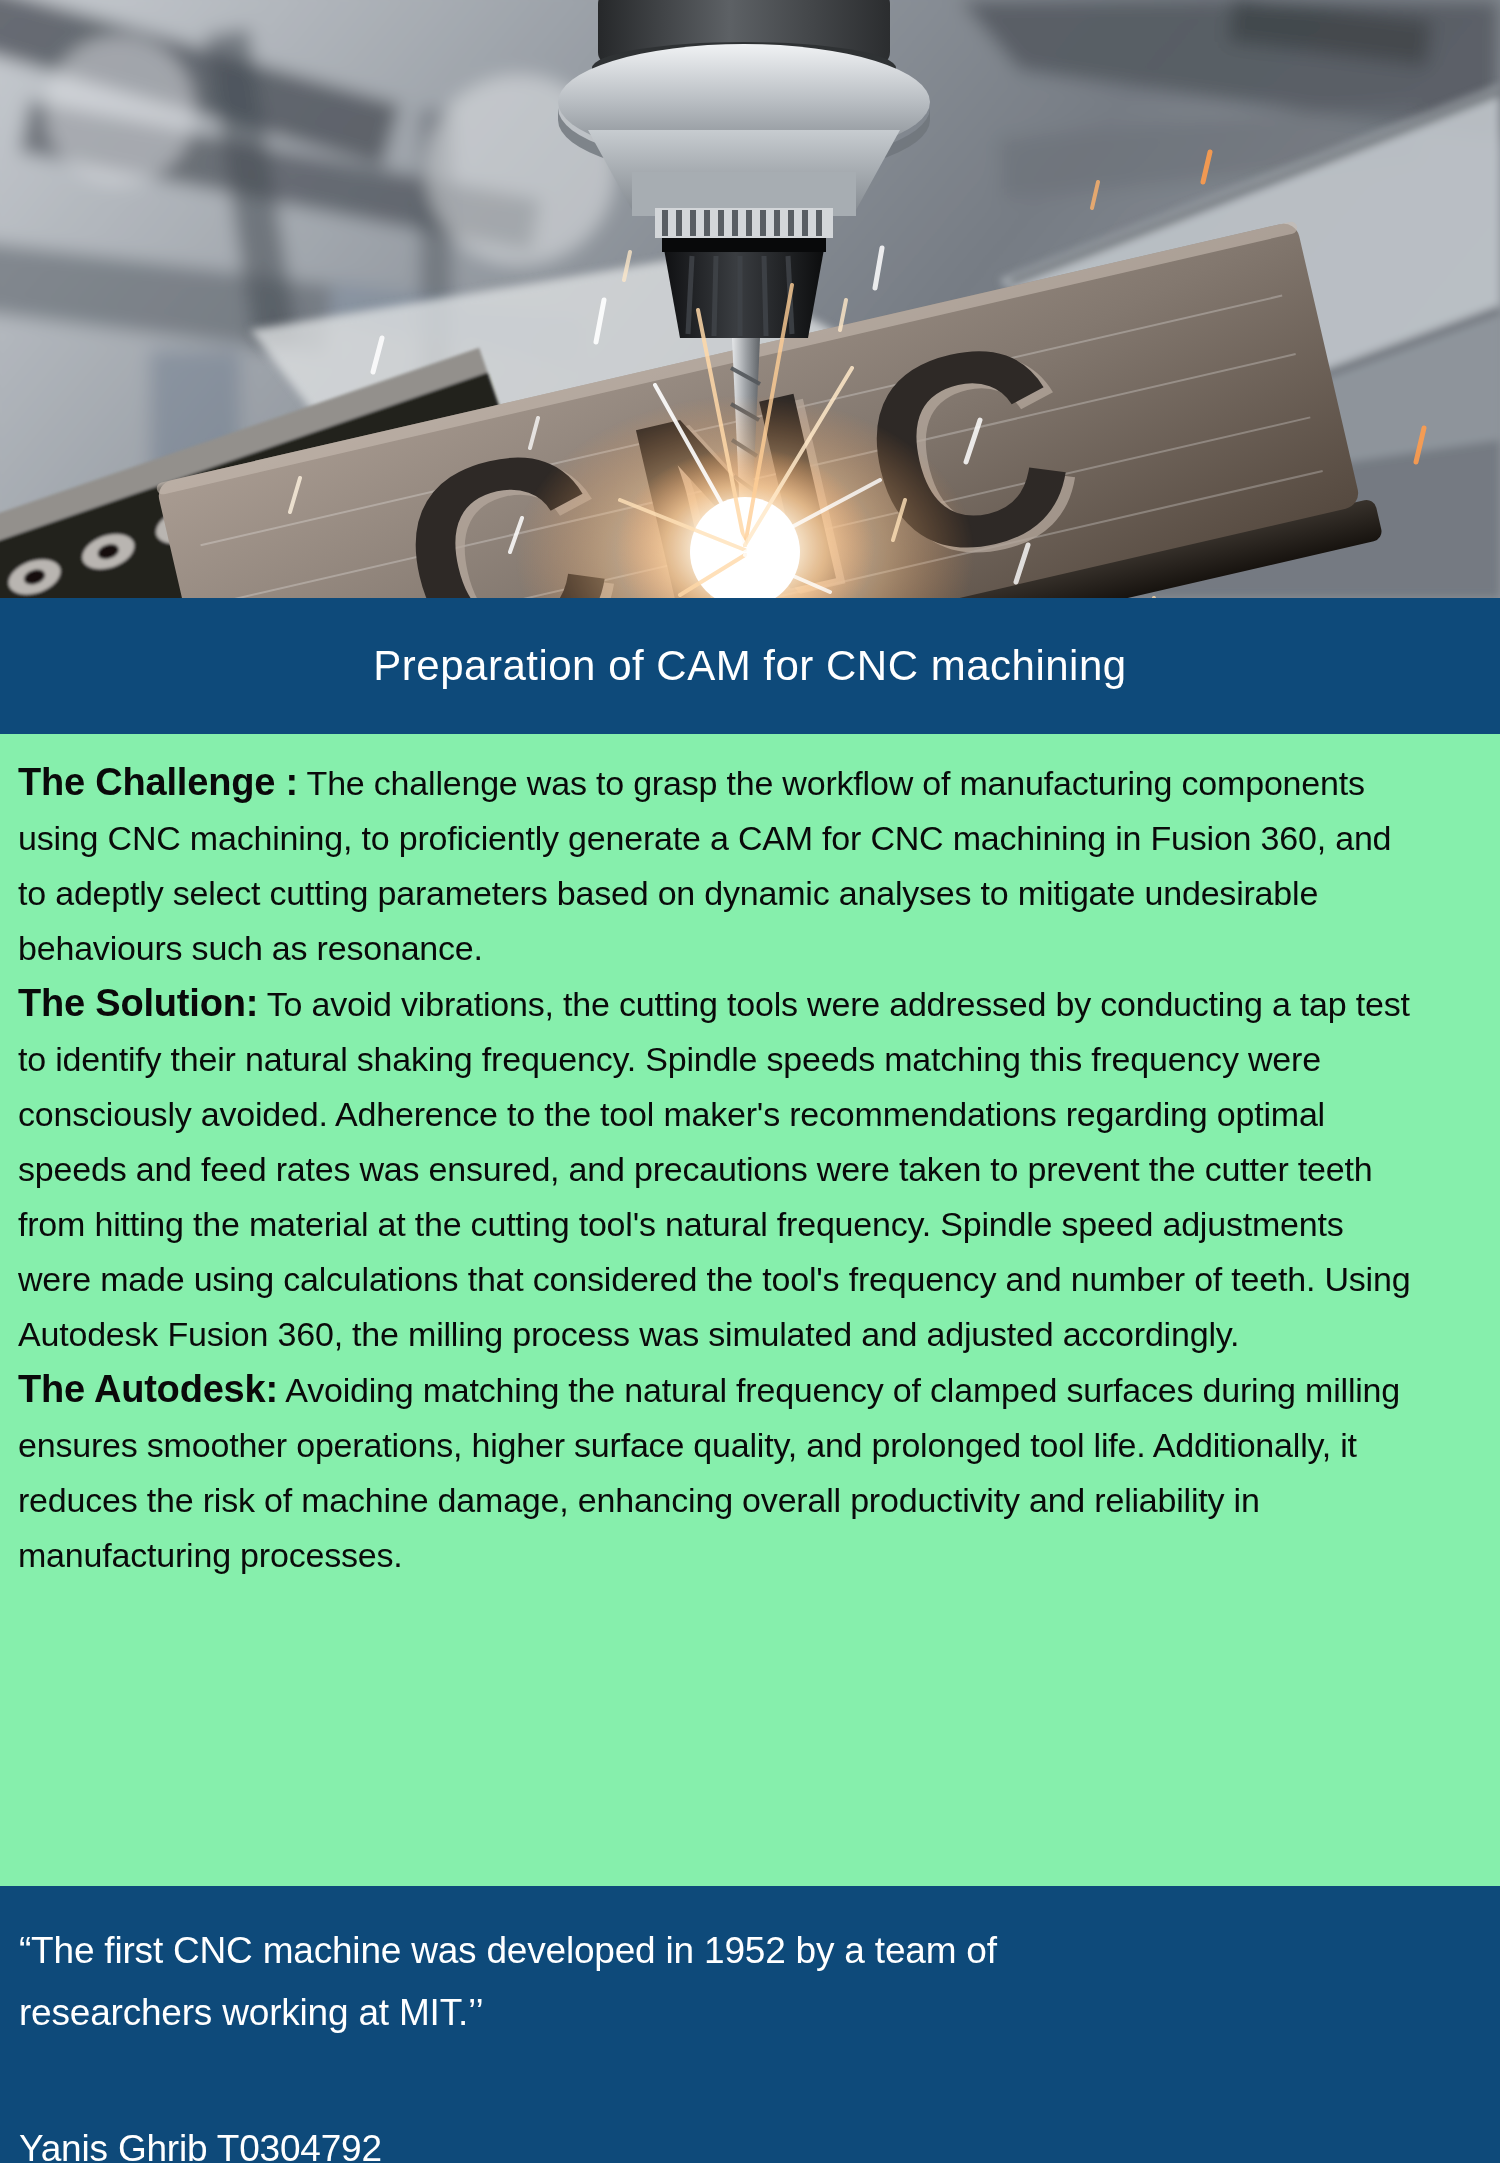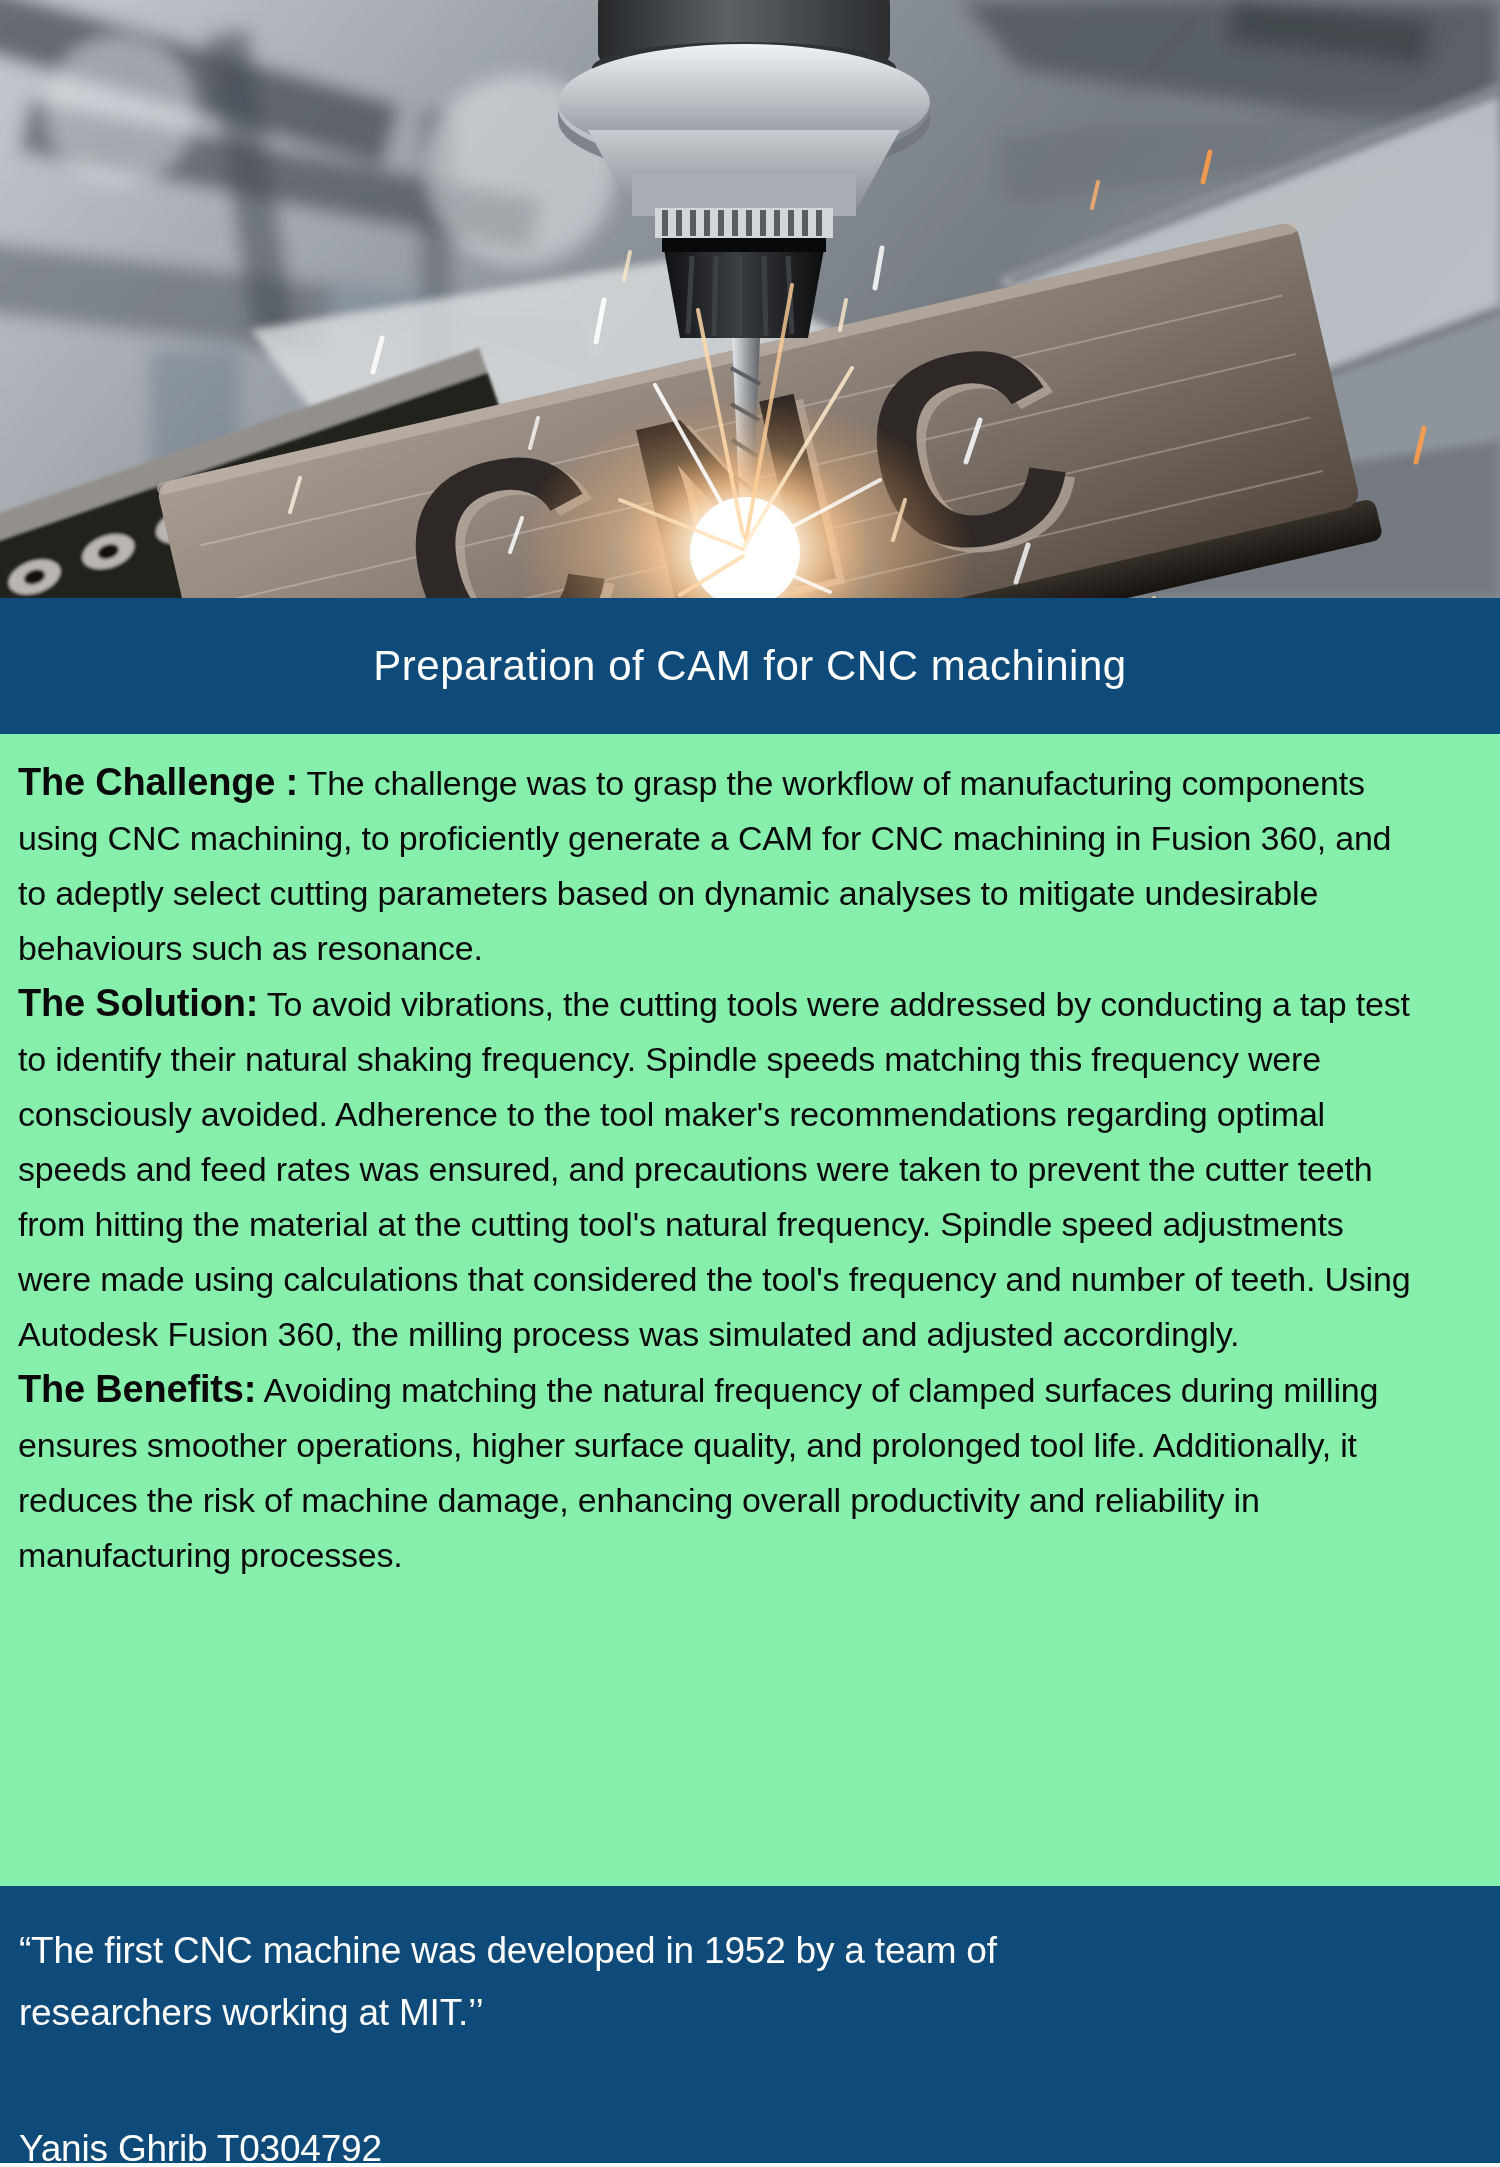--- a/index.html
+++ b/index.html
@@ -268,21 +268,21 @@
     </svg>
   </div>
 
   <div class="banner">
     <h1>Preparation of CAM for CNC machining</h1>
   </div>
 
   <div class="content">
     <p><strong>The Challenge :</strong> <span>The challenge was to grasp the workflow of manufacturing components using CNC machining, to proficiently generate a CAM for CNC machining in Fusion 360, and to adeptly select cutting parameters based on dynamic analyses to mitigate undesirable behaviours such as resonance.</span></p>
     <p><strong>The Solution:</strong> <span>To avoid vibrations, the cutting tools were addressed by conducting a tap test to identify their natural shaking frequency. Spindle speeds matching this frequency were consciously avoided. Adherence to the tool maker's recommendations regarding optimal speeds and feed rates was ensured, and precautions were taken to prevent the cutter teeth from hitting the material at the cutting tool's natural frequency. Spindle speed adjustments were made using calculations that considered the tool's frequency and number of teeth. Using Autodesk Fusion 360, the milling process was simulated and adjusted accordingly.</span></p>
-    <p><strong>The Benefits:</strong> <span>Avoiding matching the natural frequency of clamped surfaces during milling ensures smoother operations, higher surface quality, and prolonged tool life. Additionally, it reduces the risk of machine damage, enhancing overall productivity and reliability in manufacturing processes.</span></p>
+    <p><strong>The Autodesk:</strong> <span>Avoiding matching the natural frequency of clamped surfaces during milling ensures smoother operations, higher surface quality, and prolonged tool life. Additionally, it reduces the risk of machine damage, enhancing overall productivity and reliability in manufacturing processes.</span></p>
   </div>
 
   <div class="footer">
     <p class="quote">“The first CNC machine was developed in 1952 by a team of researchers working at MIT.’’</p>
     <p class="author">Yanis Ghrib T0304792</p>
   </div>
 
 </div>
 
 </body></html>

